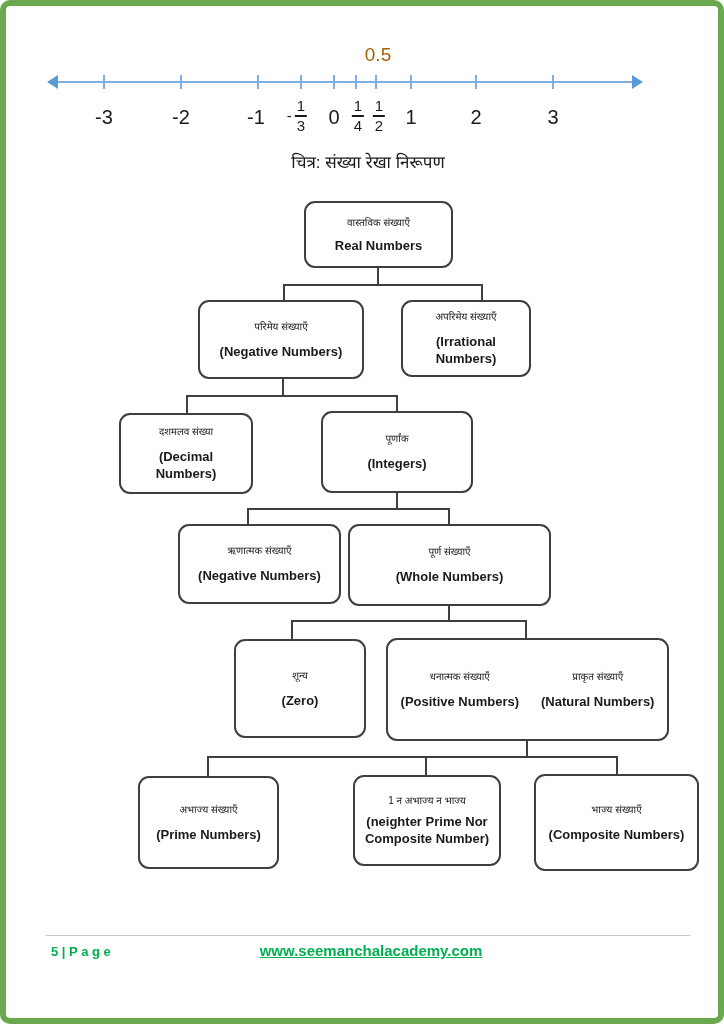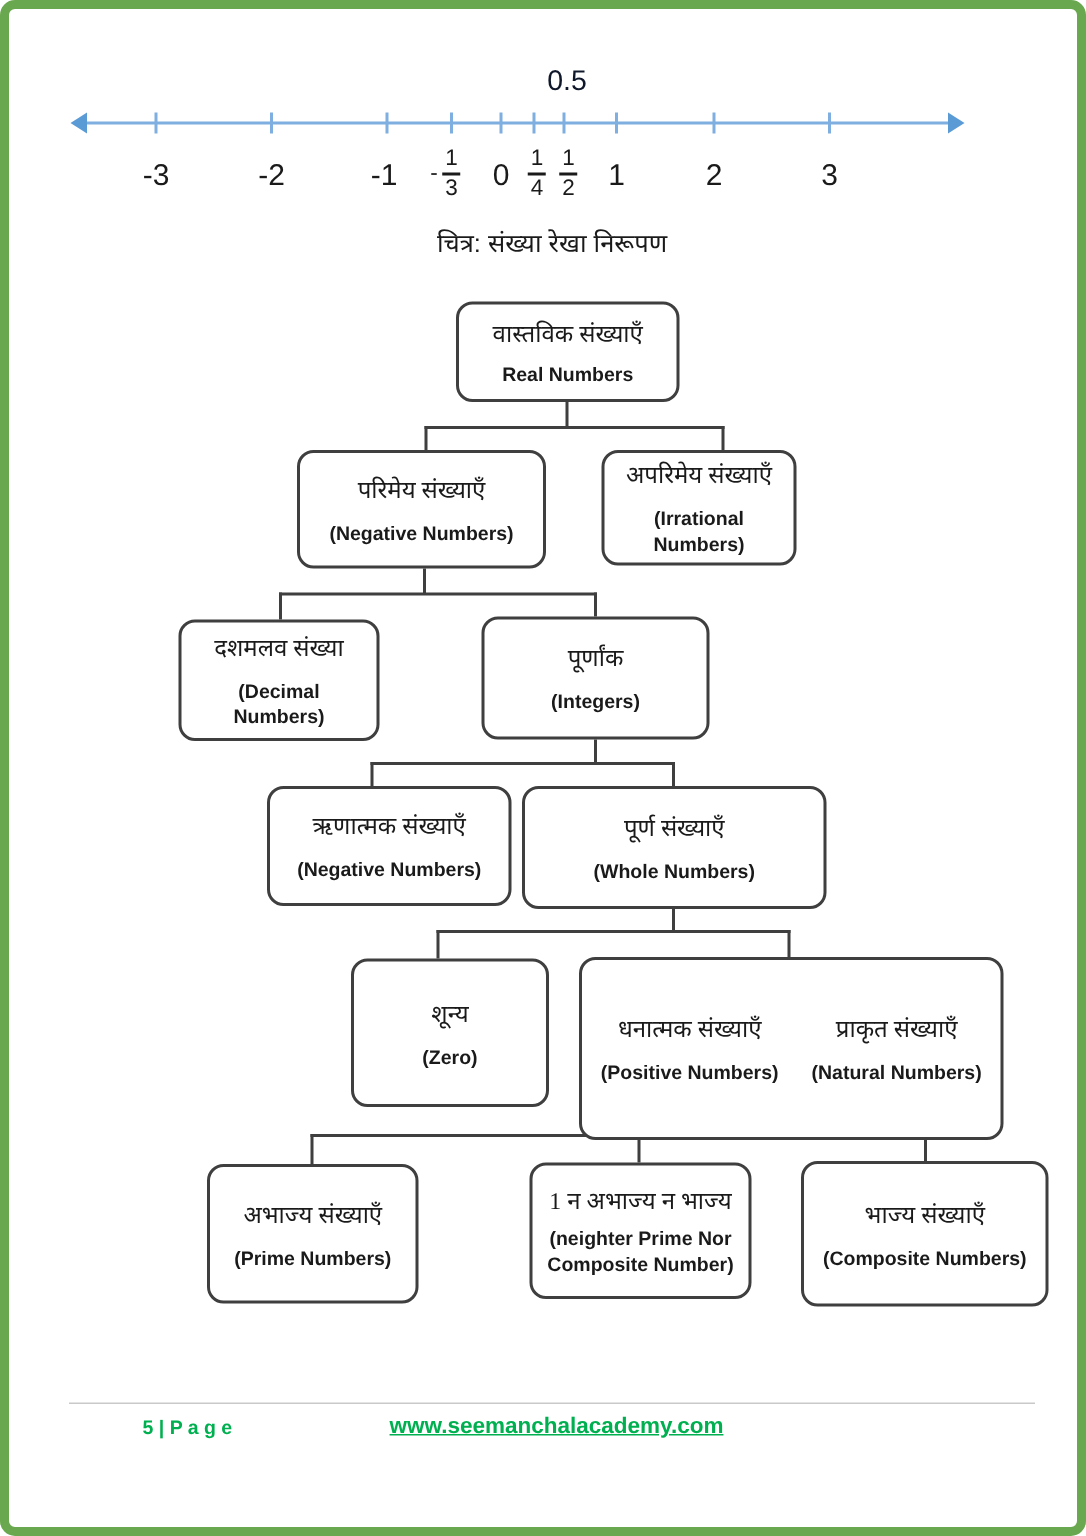--- a/index.html
+++ b/index.html
@@ -3,49 +3,49 @@
 <meta charset="utf-8">
 <style>
   html,body{margin:0;padding:0;background:#fff;}
   .page{
     position:relative;box-sizing:border-box;width:724px;height:1024px;
     background:#ffffff;border:6px solid #6aa84f;border-radius:10px;overflow:hidden;
     font-family:"Liberation Sans","DejaVu Sans",sans-serif;color:#1a1a1a;
   }
   
   .nl-top-label{position:absolute;left:372px;top:38px;transform:translateX(-50%);
-    font-size:19px;color:#0f172a;}
+    font-size:19px;color:#a16207;}
   .nl-line{position:absolute;left:52px;top:75px;width:574px;height:2px;background:#7fafe0;}
   .nl-arrow{position:absolute;top:69px;width:0;height:0;border-top:7px solid transparent;
     border-bottom:7px solid transparent;}
   .nl-arrow.left{left:41px;border-right:11px solid #5b9bd5;}
   .nl-arrow.right{left:626px;border-left:11px solid #5b9bd5;}
   .nl-tick{position:absolute;top:69px;width:2px;height:14px;background:#7fafe0;transform:translateX(-50%);}
   .nl-num{position:absolute;top:100px;transform:translateX(-50%);font-size:20px;}
   .nl-frac{position:absolute;top:92px;transform:translateX(-50%);display:flex;
     align-items:center;gap:3px;font-size:15px;line-height:1.1;}
   .frac{display:inline-flex;flex-direction:column;align-items:center;}
   .fnum{border-bottom:2px solid #1a1a1a;padding:0 2px;}
   .fden{padding-top:1px;}
   .caption{position:absolute;left:362px;top:144px;transform:translateX(-50%);
     font-size:17px;white-space:nowrap;}
   
   .node{position:absolute;box-sizing:border-box;background:#fff;border:2px solid #3f3f3f;
     border-radius:11px;display:flex;flex-direction:column;justify-content:center;
     align-items:center;gap:11px;text-align:center;padding:4px 8px;}
-  .node .hi{font-size:16px;font-family:Liberation Serif, serif;}
+  .node .hi{font-size:10px;}
   .node .en{font-size:13px;font-weight:bold;line-height:1.3;}
   .cols{display:flex;flex-direction:row;gap:22px;align-items:center;justify-content:center;}
   .col{display:flex;flex-direction:column;gap:11px;align-items:center;}
   .vl,.hl{position:absolute;background:#3f3f3f;}
   .vl{width:2px;}
   .hl{height:2px;}
   
   .footer-rule{position:absolute;left:40px;top:929px;width:644px;height:1px;background:#c9c9c9;}
-  .footer-page{position:absolute;left:45px;top:938px;font-size:13px;font-weight:bold;color:#00b050;margin-left:44px;}
+  .footer-page{position:absolute;left:45px;top:938px;font-size:13px;font-weight:bold;color:#00b050;}
   .footer-site{position:absolute;left:365px;top:936px;transform:translateX(-50%);
     font-size:15px;font-weight:bold;color:#00b050;text-decoration:underline;white-space:nowrap;}
   .footer-tagline{position:absolute;left:362px;top:958px;transform:translateX(-50%);
     font-size:14px;color:#f4627e;white-space:nowrap;}
 </style>
 </head>
 <body>
 
 <div class="page">
 
@@ -155,21 +155,21 @@
   <div class="node" style="left:342px;top:518px;width:203px;height:82px">
     <div class="hi">पूर्ण संख्याएँ</div>
     <div class="en">(Whole Numbers)</div>
   </div>
 
   <div class="node" style="left:228px;top:633px;width:132px;height:99px">
     <div class="hi">शून्य</div>
     <div class="en">(Zero)</div>
   </div>
 
-  <div class="node" style="left:380px;top:632px;width:283px;height:122px">
+  <div class="node" style="left:380px;top:632px;width:283px;height:103px">
     <div class="cols">
       <div class="col">
         <div class="hi">धनात्मक संख्याएँ</div>
         <div class="en">(Positive Numbers)</div>
       </div>
       <div class="col">
         <div class="hi">प्राकृत संख्याएँ</div>
         <div class="en">(Natural Numbers)</div>
       </div>
     </div>

